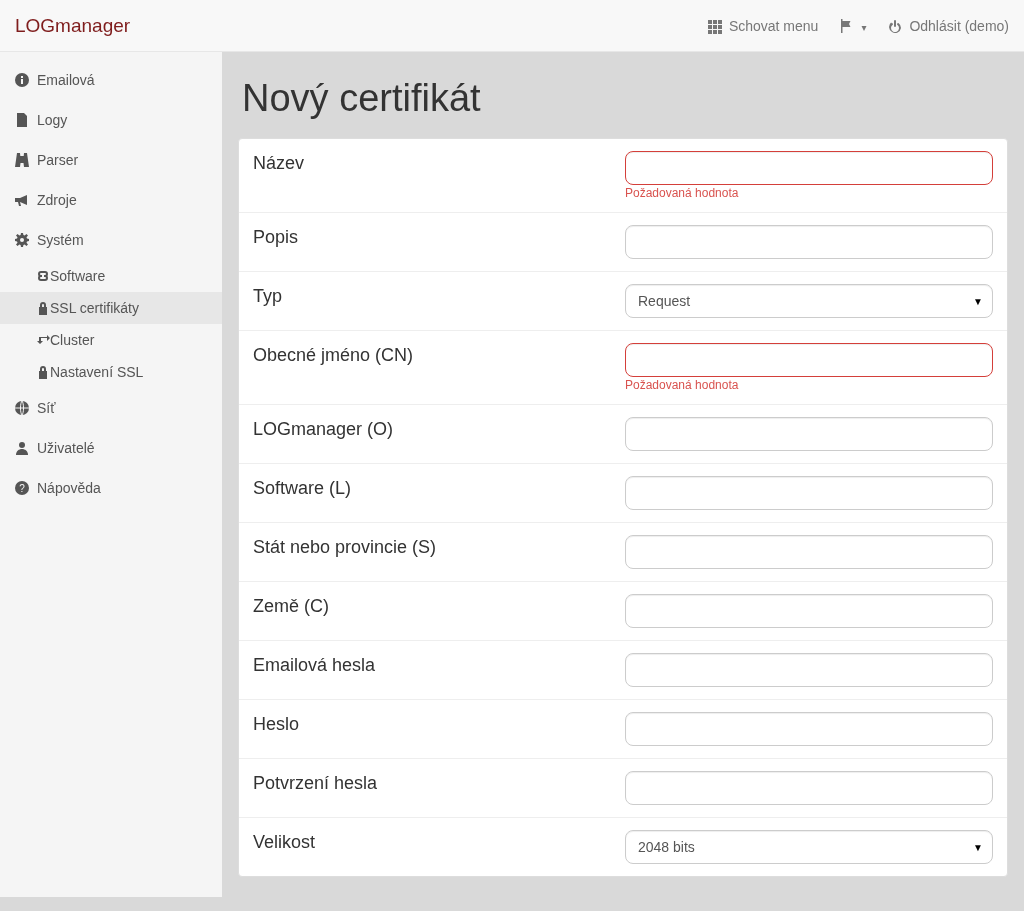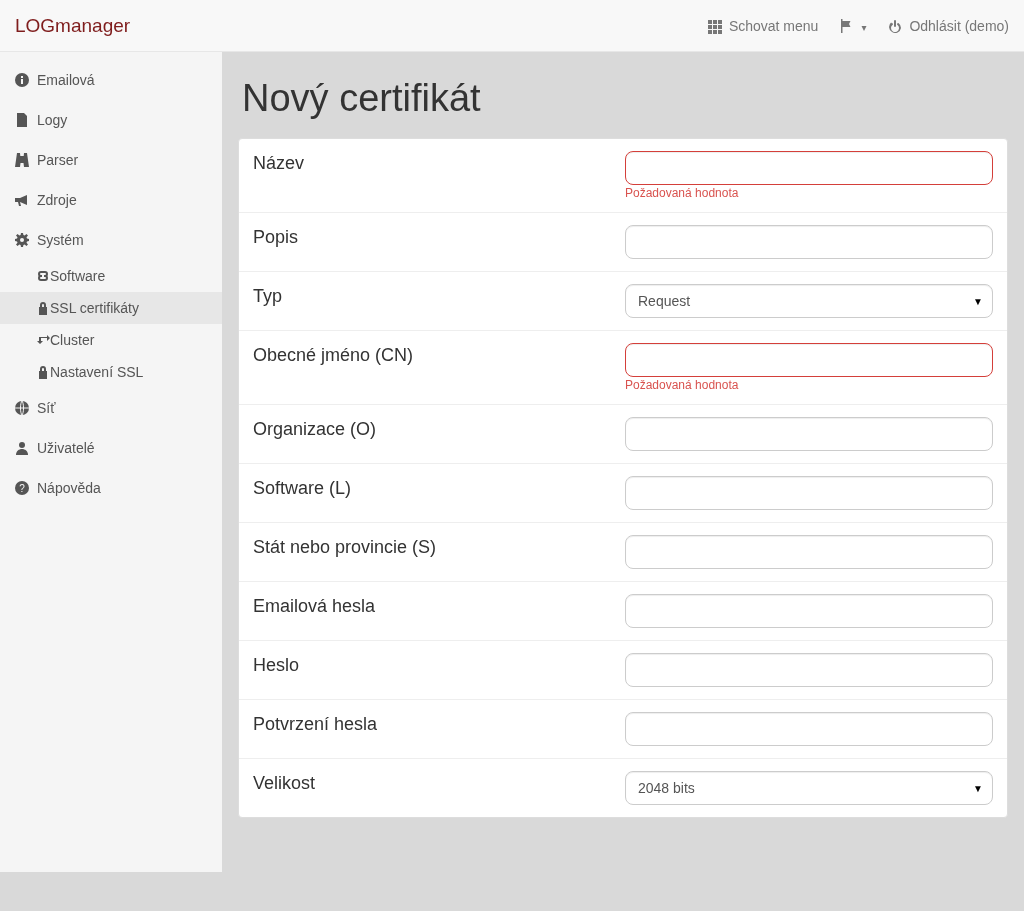--- a/index.html
+++ b/index.html
@@ -307,41 +307,47 @@
 
       <div class="form-row">
         <div class="form-label">Obecné jméno (CN)</div>
         <div class="form-control-wrap">
           <input class="form-control error" value="" style="">
           <div class="help-error">Požadovaná hodnota</div>
         </div>
       </div>
 
       <div class="form-row">
-        <div class="form-label">Organizace (O)</div>
+        <div class="form-label">LOGmanager (O)</div>
         <div class="form-control-wrap">
           <input class="form-control" value="" style="">
         </div>
       </div>
 
 
       <div class="form-row">
         <div class="form-label">Software (L)</div>
         <div class="form-control-wrap">
           <input class="form-control" value="" style="">
         </div>
       </div>
 
       <div class="form-row">
         <div class="form-label">Stát nebo provincie (S)</div>
         <div class="form-control-wrap">
           <input class="form-control" value="" style="">
         </div>
       </div>
 
+      <div class="form-row">
+        <div class="form-label">Země (C)</div>
+        <div class="form-control-wrap">
+          <input class="form-control" value="" style="">
+        </div>
+      </div>
 
       <div class="form-row">
         <div class="form-label">Emailová hesla</div>
         <div class="form-control-wrap">
           <input class="form-control" value="" style="">
         </div>
       </div>
 
       <div class="form-row">
         <div class="form-label">Heslo</div>

